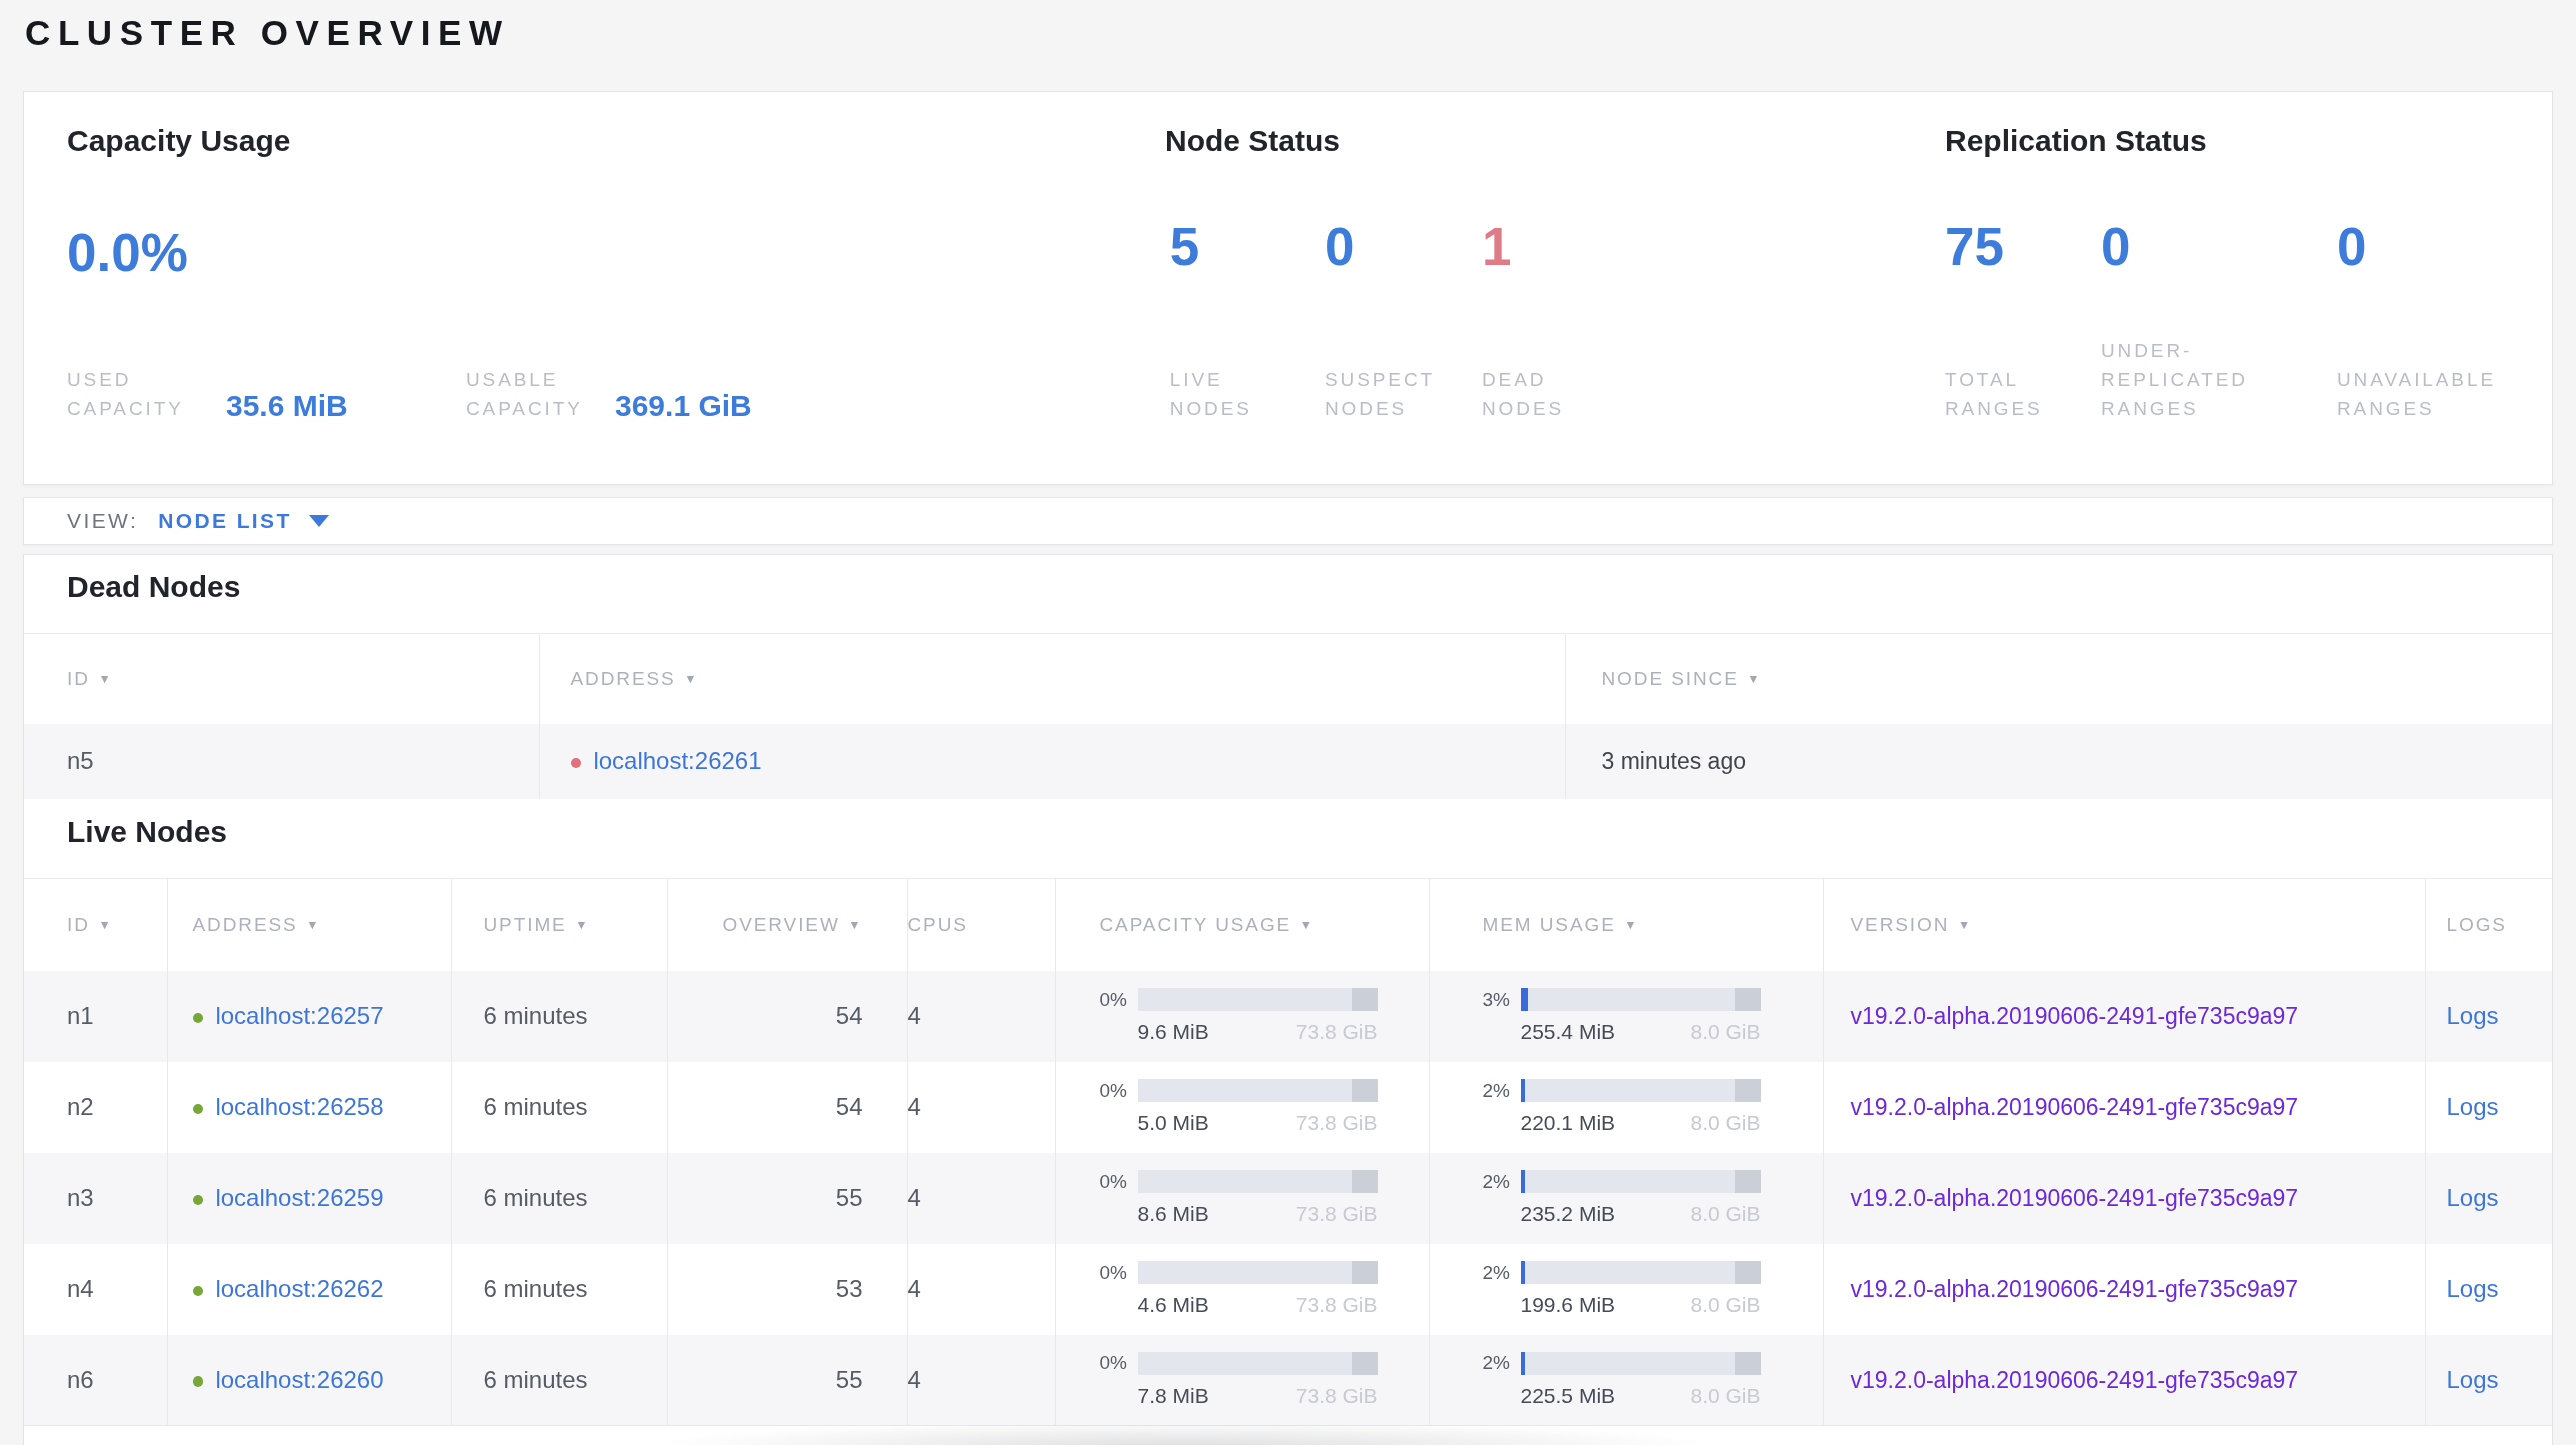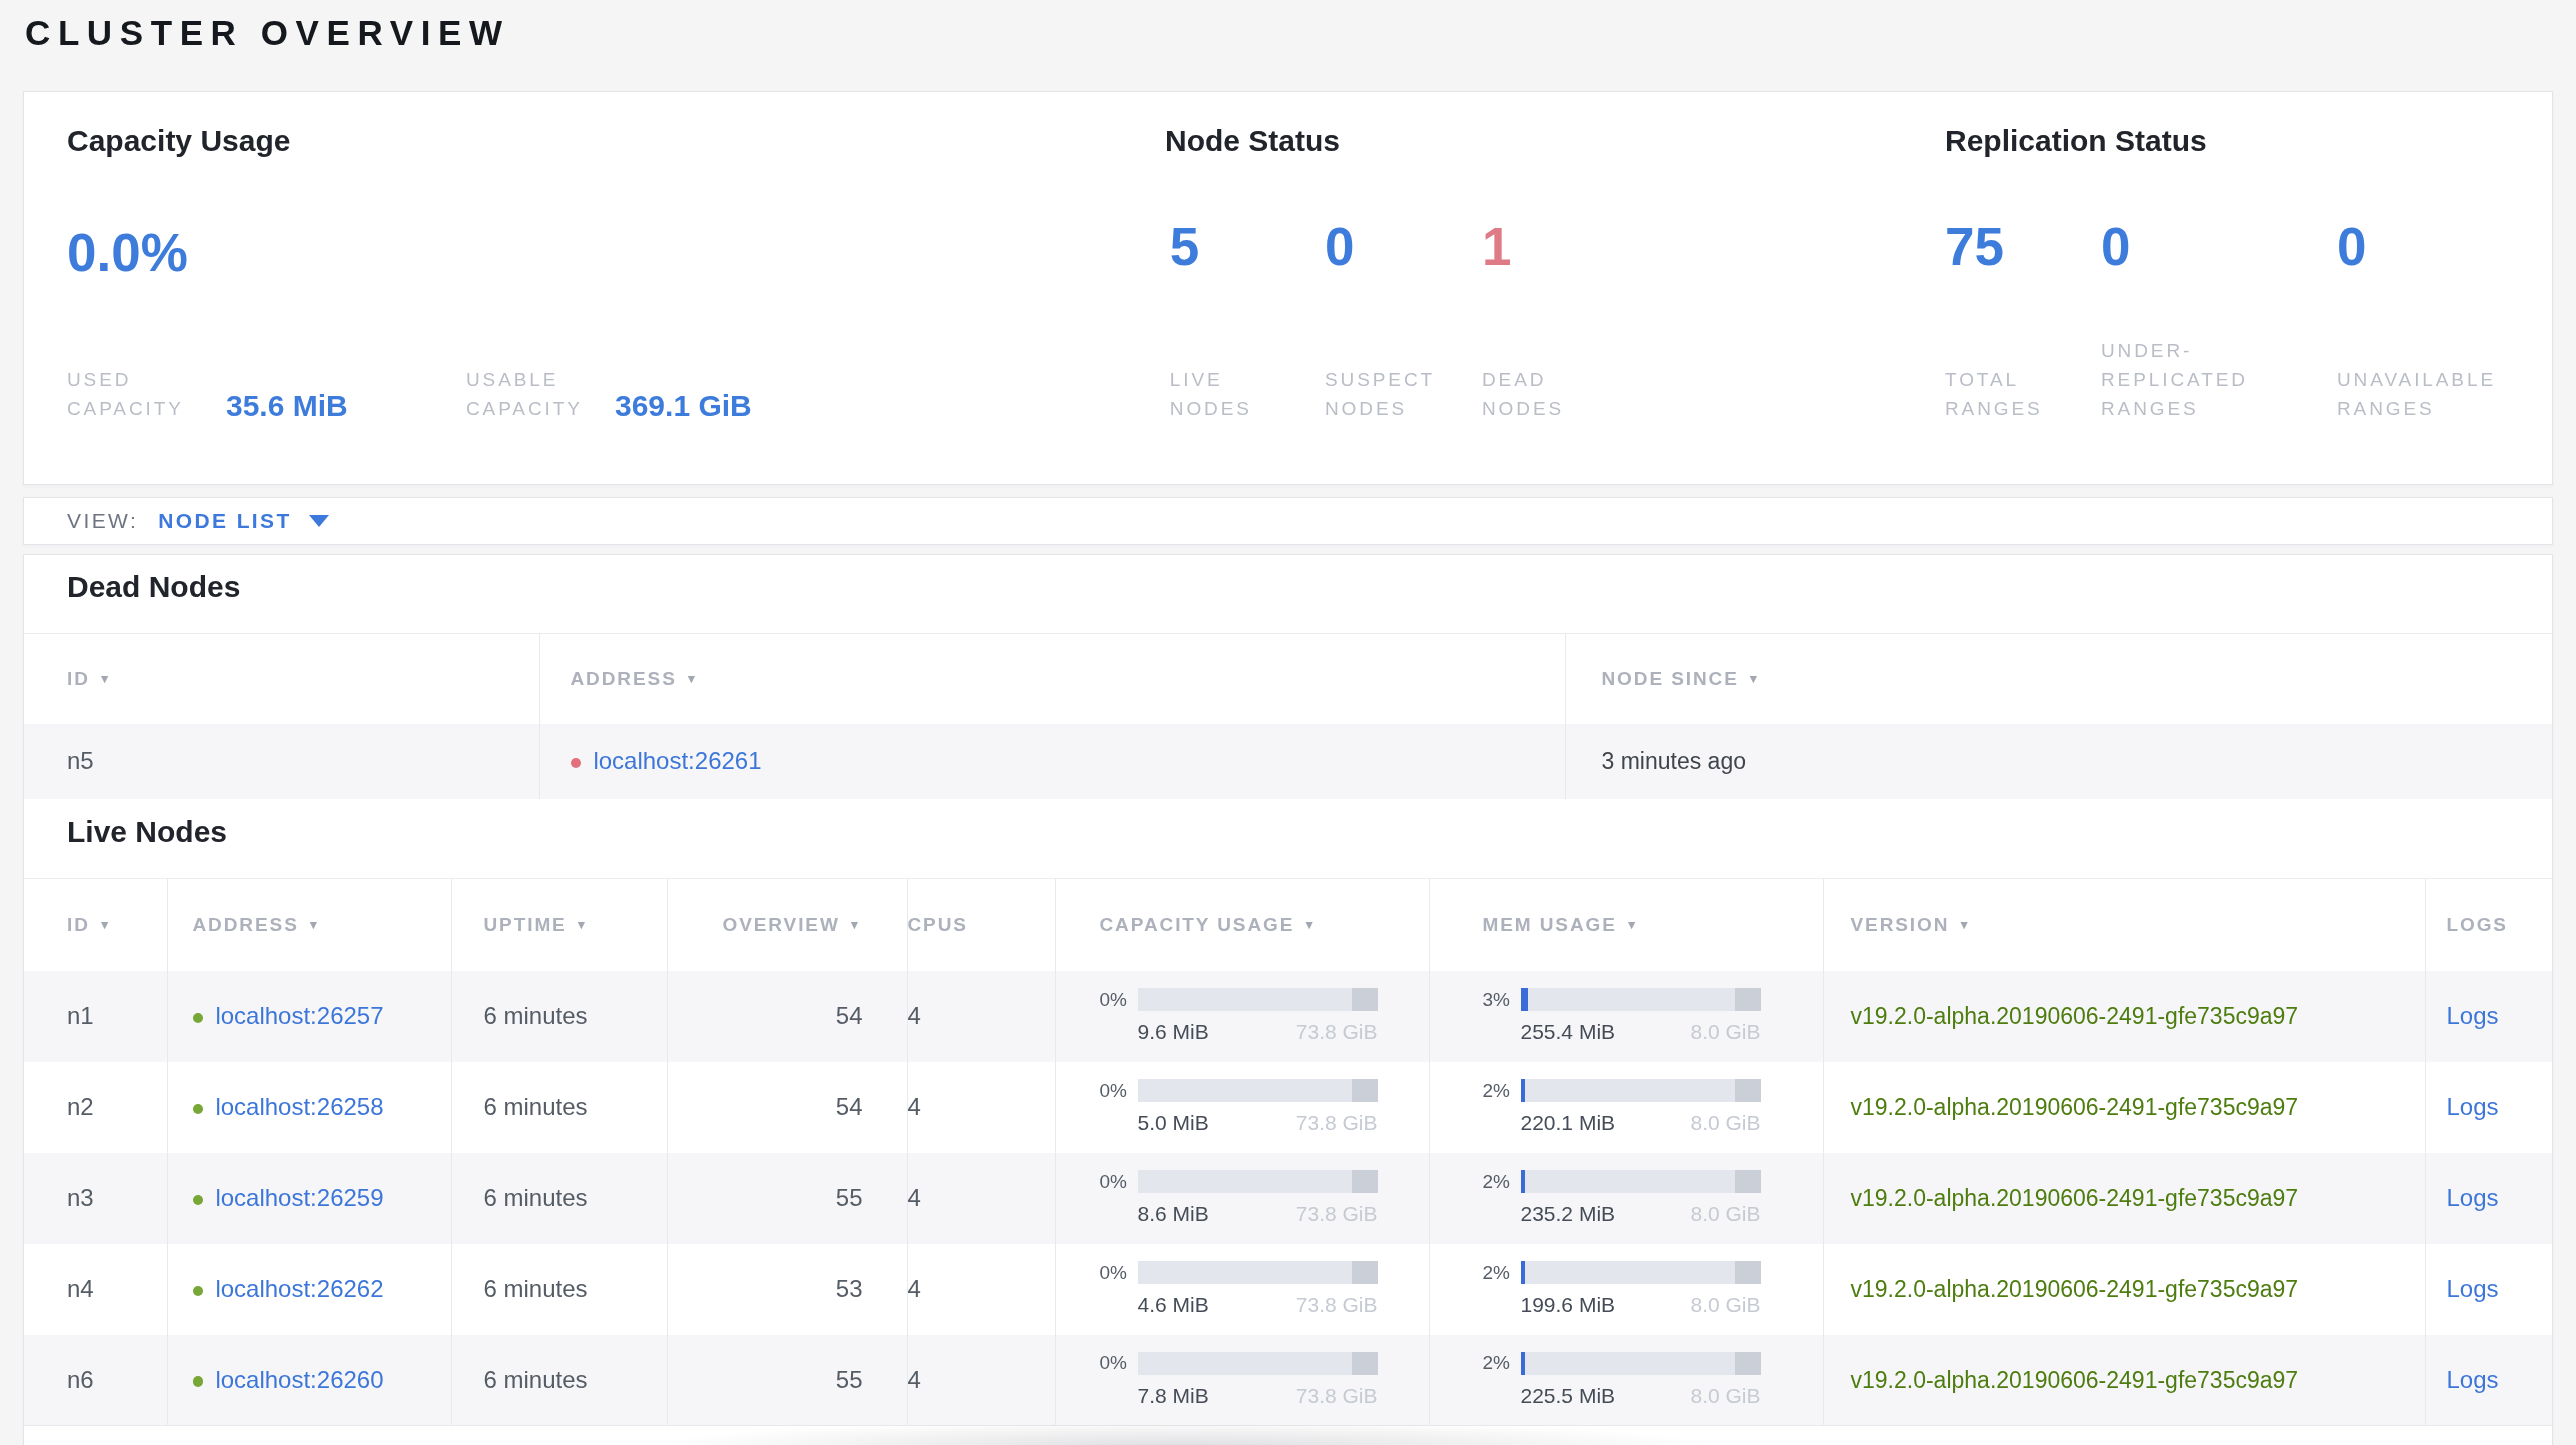--- a/index.html
+++ b/index.html
@@ -68,21 +68,21 @@
   .section-title { position:absolute; left:43px;
     font-size:30px; font-weight:700; color:#21252b; }
   #dead-title { top:15.3px; }
   #live-title { top:260px; }
 
   table { border-collapse:collapse; table-layout:fixed; width:2528px;
     position:absolute; left:0; }
   .dead-table { top:78px; border-top:1px solid #ebecef; }
   .live-table { top:323px; border-top:1px solid #ebecef; border-bottom:1px solid #e7e8eb; }
 
-  th { font-size:19px; font-weight:700; letter-spacing:1.9px; color:#adb1bb;
+  th { font-size:19px; font-weight:400; letter-spacing:1.9px; color:#adb1bb;
     text-align:left; white-space:nowrap; }
   td { font-size:24px; color:#555c66; vertical-align:middle; white-space:nowrap; }
   .dead-table thead tr { height:90px; }
   .dead-table tbody tr { height:75px; }
   .live-table thead tr { height:92px; }
   .live-table tbody tr { height:91px; }
   tbody tr:nth-child(odd) { background:#f6f6f8; }
 
   .arr { font-size:12.4px; color:#a2a7b2; margin-left:8.6px; vertical-align:1.9px; }
 
@@ -95,21 +95,21 @@
   
   .c-id { padding-left:43px; }
   .c-addr { padding-left:25px; border-left:1px solid #e8e9ec; }
   .c-uptime { padding-left:32px; border-left:1px solid #e8e9ec; }
   .c-replicas { text-align:right; padding-right:44px; border-left:1px solid #e8e9ec; }
   .c-cpus { text-align:left; padding-right:48px; border-left:1px solid #e8e9ec; }
   .c-cap { padding-left:44px; border-left:1px solid #e8e9ec; }
   .c-mem { padding-left:53px; border-left:1px solid #e8e9ec; }
   .c-version { padding-left:27px; border-left:1px solid #e8e9ec; }
   .c-logs { padding-left:21px; border-left:1px solid #e8e9ec; }
-  .version-text { font-size:23px; color:#4d7c0f; }
+  .version-text { font-size:23px; color:#6d28d9; }
 
   .link { color:#3d76d9; text-decoration:none; cursor:pointer; }
   .dot { display:inline-block; width:10.5px; height:10.5px; border-radius:50%;
     margin-right:12.4px; vertical-align:1px; }
   .dot.green { background:#76a737; }
   .dot.red { background:#e2707a; }
 
   
   .usage { width:282px; }
   .u-top { display:flex; align-items:center; }

